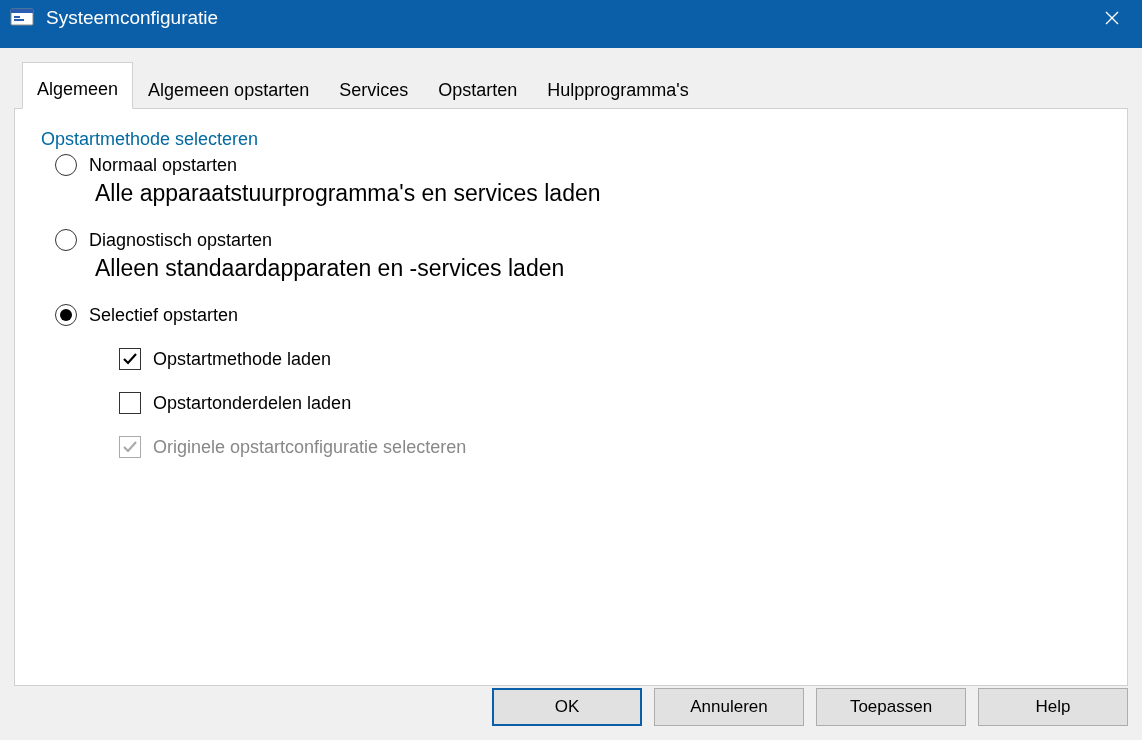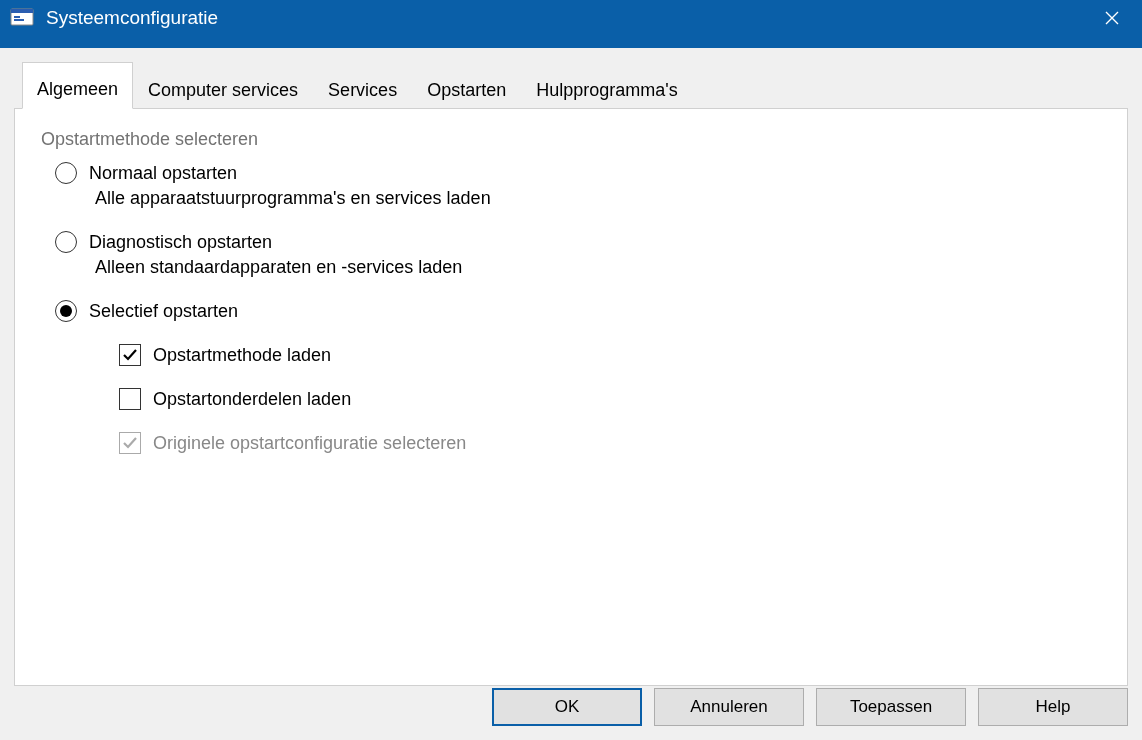--- a/index.html
+++ b/index.html
@@ -79,33 +79,33 @@
     background: #fff;
     border: 1px solid #d0d0d0;
     height: 578px;
     position: relative;
     z-index: 1;
     padding: 20px 26px;
   }
 
   .group-label {
     font-size: 18px;
-    color: #737373;
-    margin-bottom: 12px;
+    color: #0369a1;
+    margin-bottom: 4px;
   }
 
   .option-row {
     display: flex;
     align-items: center;
     margin-bottom: 4px;
     margin-left: 14px;
   }
   .option-desc {
     margin-left: 54px;
-    font-size: 18px;
+    font-size: 23px;
     margin-bottom: 22px;
   }
   .option-row .radio, .option-row .check {
     margin-right: 12px;
     flex-shrink: 0;
   }
   .radio {
     width: 22px; height: 22px;
     border: 1.5px solid #333;
     border-radius: 50%;
@@ -172,21 +172,21 @@
     <svg viewBox="0 0 16 16">
         <path d="M2 2 L14 14 M14 2 L2 14" stroke="#fff" stroke-width="1.4"></path>
       </svg>
   </span>
 </div>
 
 <div class="client">
 
   <div class="tabstrip">
     <div class="tab active"><span>Algemeen</span></div>
-    <div class="tab"><span>Computer services</span></div>
+    <div class="tab"><span>Algemeen opstarten</span></div>
     <div class="tab"><span>Services</span></div>
     <div class="tab"><span>Opstarten</span></div>
     <div class="tab"><span>Hulpprogramma's</span></div>
   </div>
 
   <div class="tabpane">
     <div class="group-label">Opstartmethode selecteren</div>
 
     <div class="option-row">
       <span class="radio"></span>

